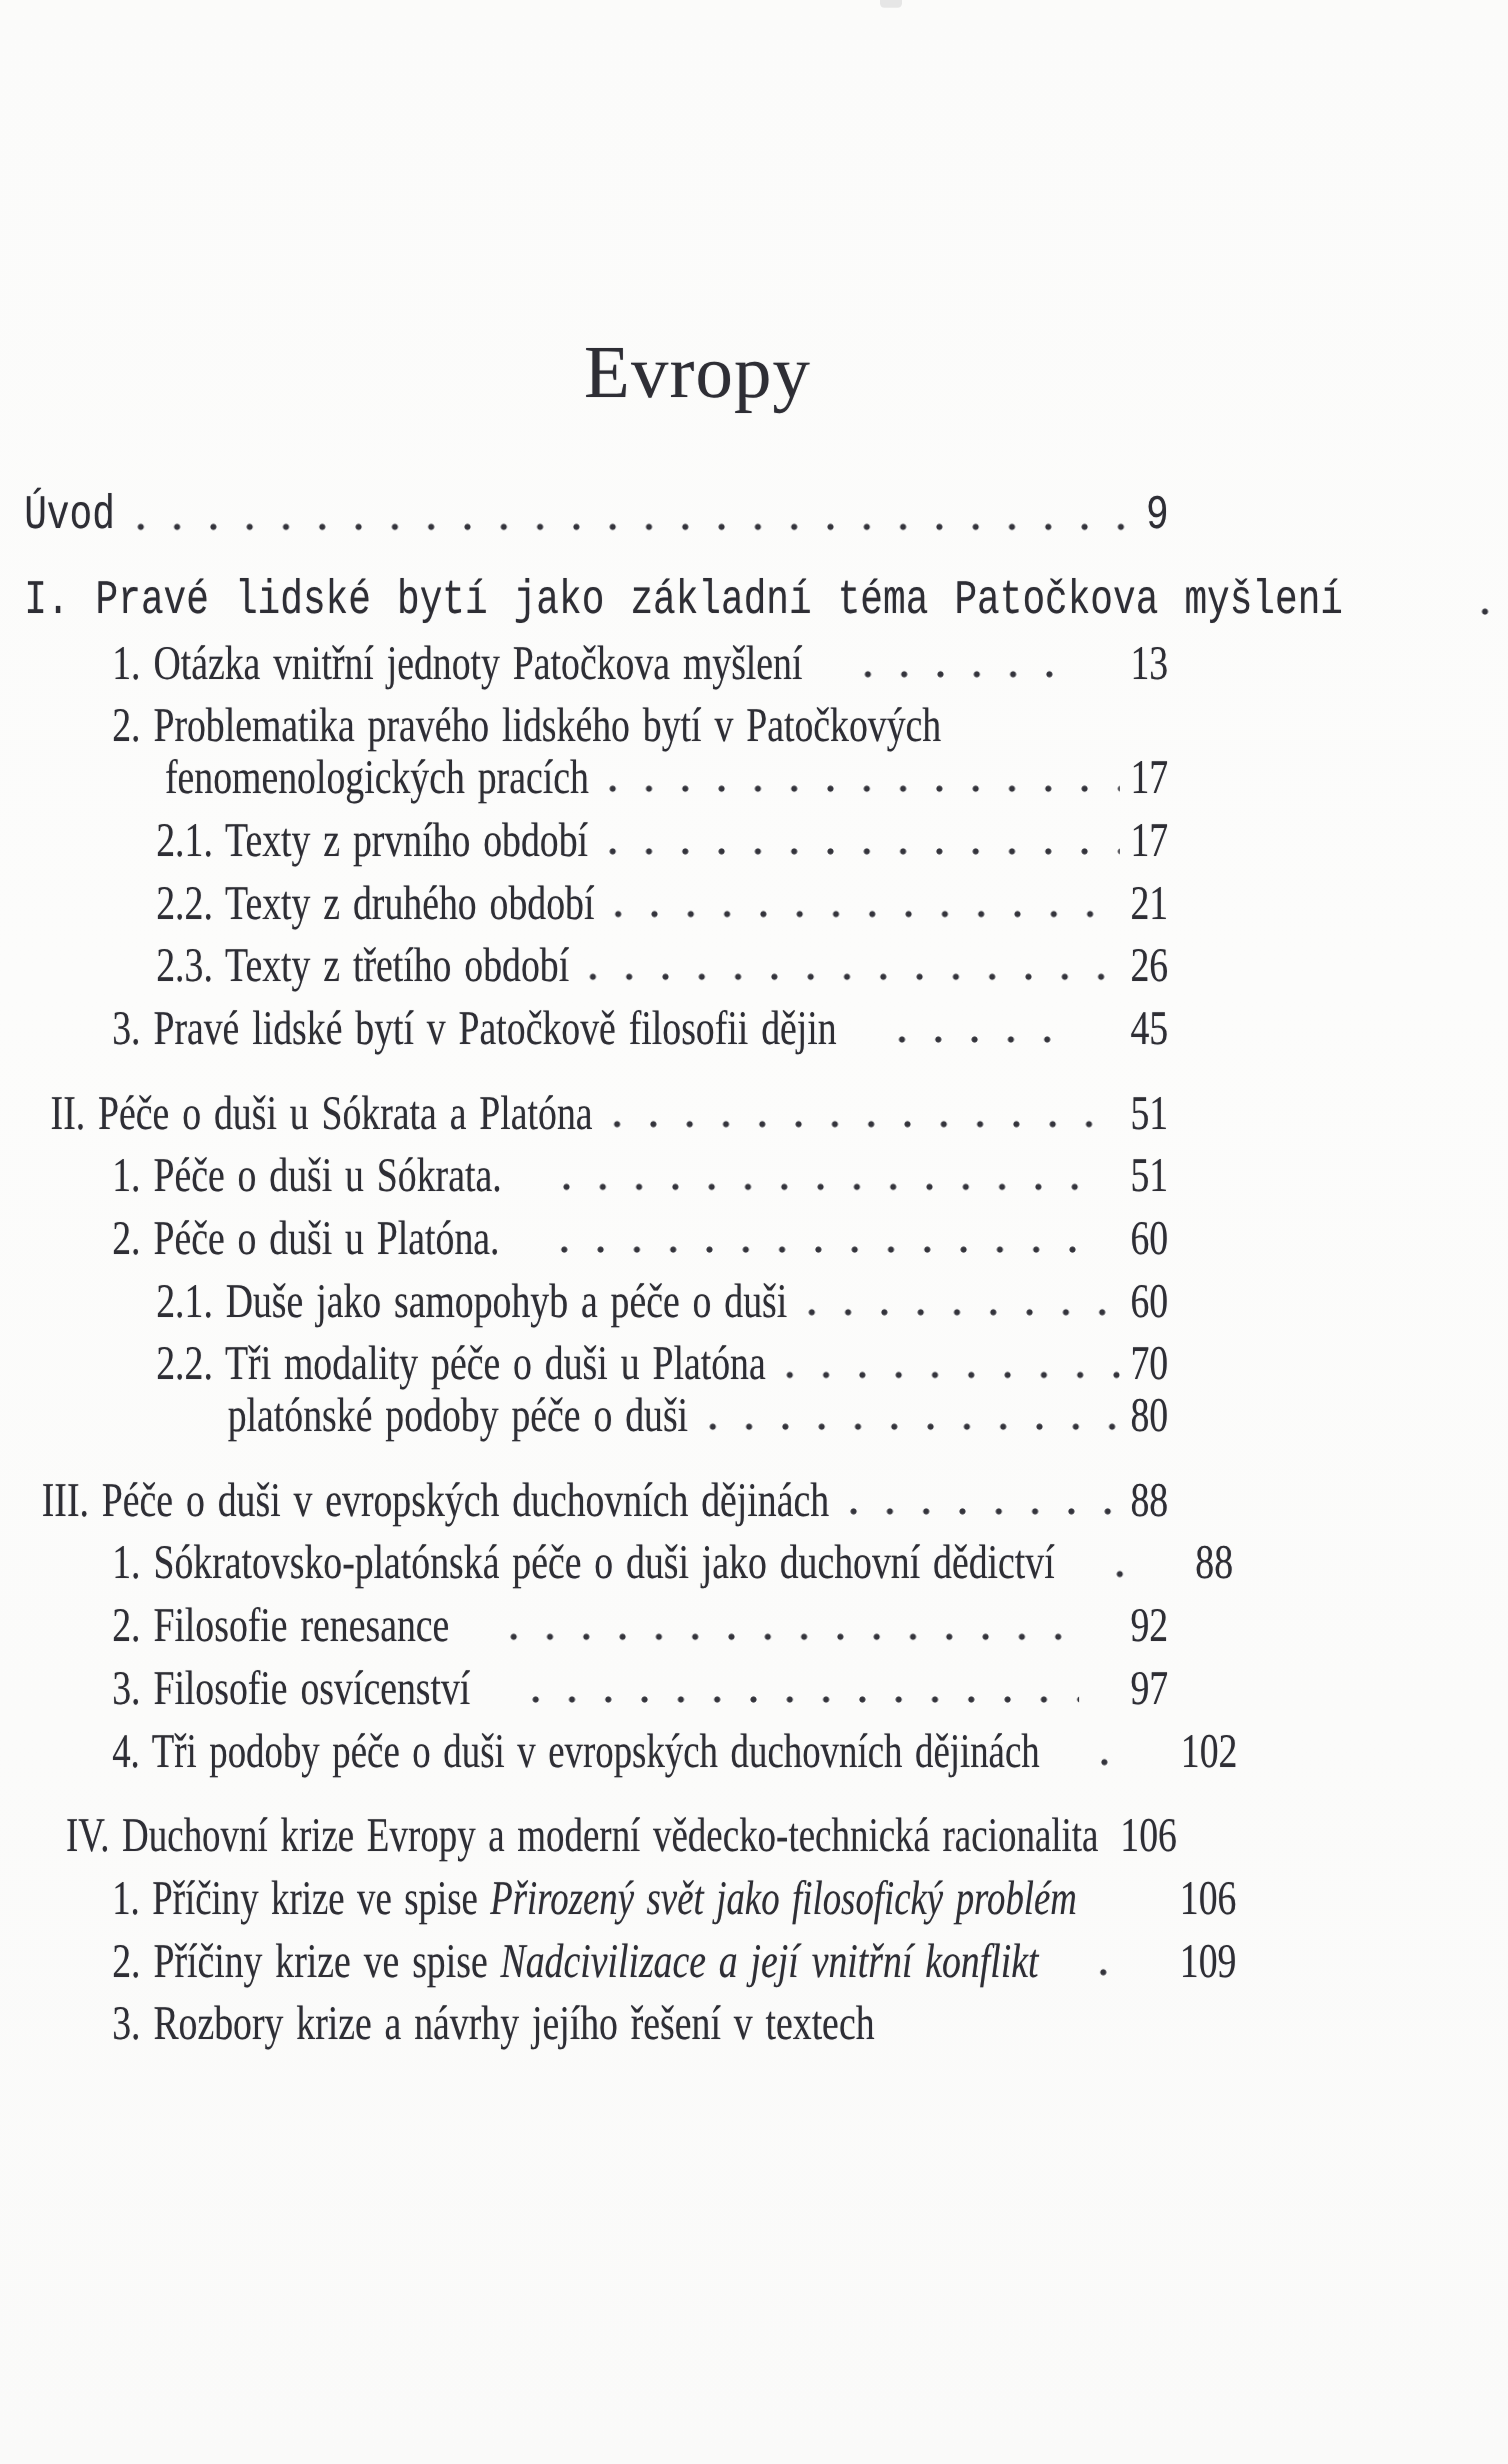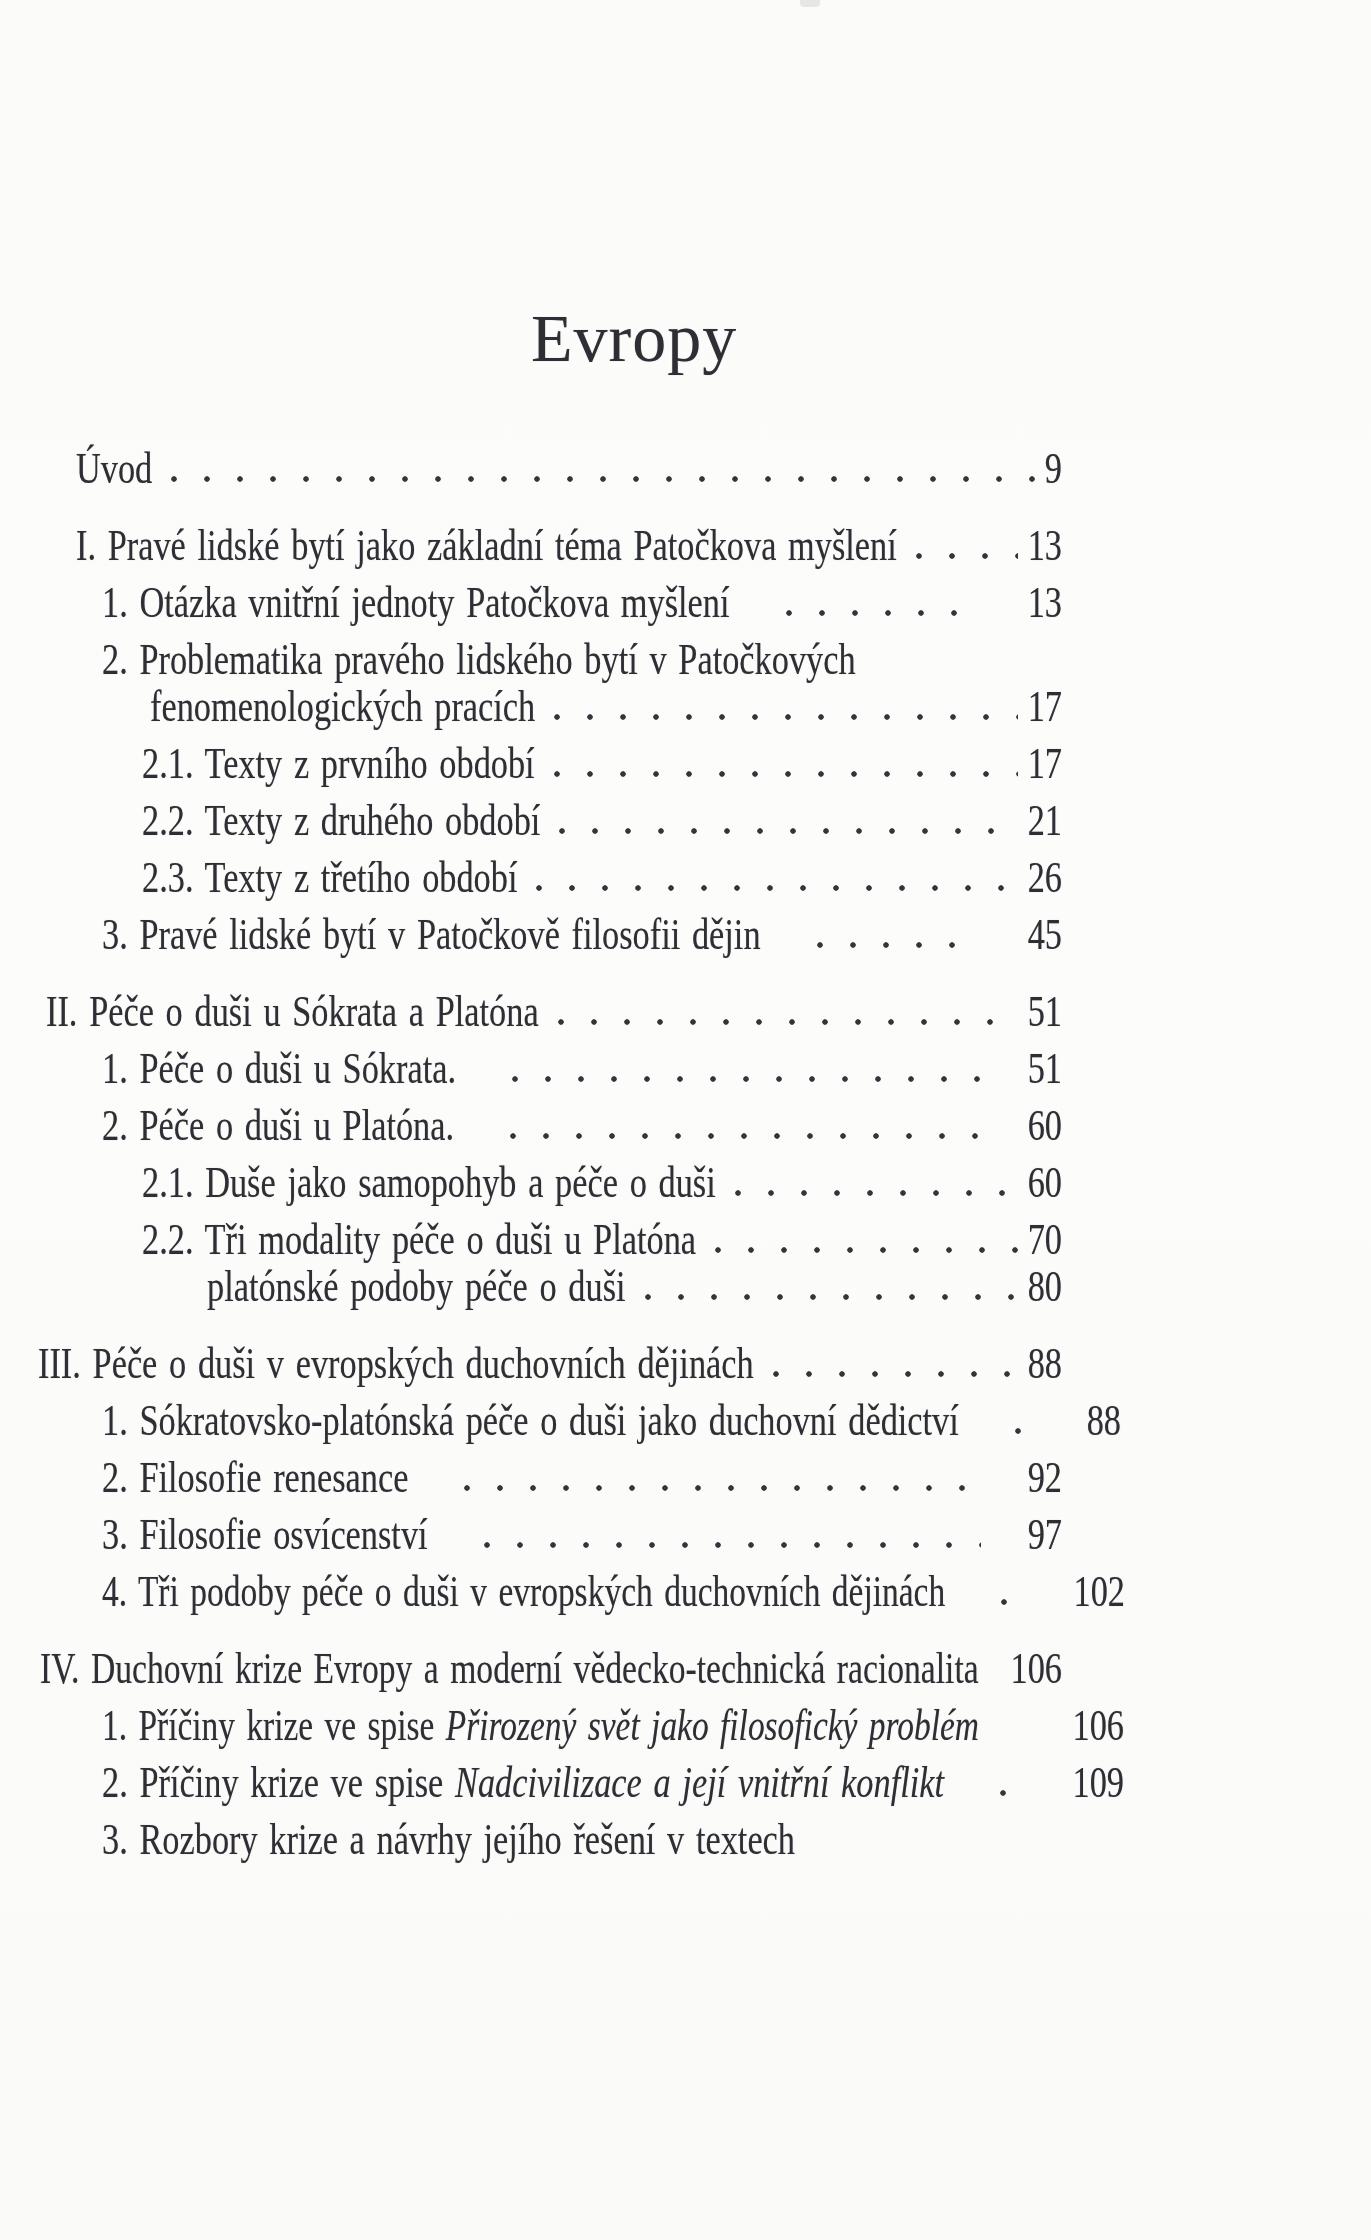--- a/index.html
+++ b/index.html
@@ -14,24 +14,24 @@
     position:absolute;left:531px;top:258px;
     font-size:68px;line-height:1;font-weight:400;letter-spacing:1px;
   }
   .toc{position:absolute;left:0;top:444px;right:309px;}
   .row{
     display:flex;align-items:baseline;
     font-size:44px;line-height:50px;white-space:nowrap;
     word-spacing:4px;
   }
   
-  .lv-h1{margin-left:76px;}
+  .lv-h1{margin-left:22px;font-family:Liberation Mono, monospace;}
   .lv-h2{margin-left:46px;justify-content:center;}
   .lv-h3{margin-left:38px;}
-  .lv-h4{margin-left:40px;}
+  .lv-h4{margin-left:60px;}
   .lv-l1{margin-left:102px;gap:37px;}
   .lv-l2{margin-left:142px;}
   .lv-c1{margin-left:150px;}
   .lv-c2{margin-left:207px;}
   .lv-csh{margin-left:107px;}
   
   .sp-first{margin-top:0;}
   .sp-n{margin-top:7px;}
   .sp-s{margin-top:27px;}
   .sp-c{margin-top:-3px;}

